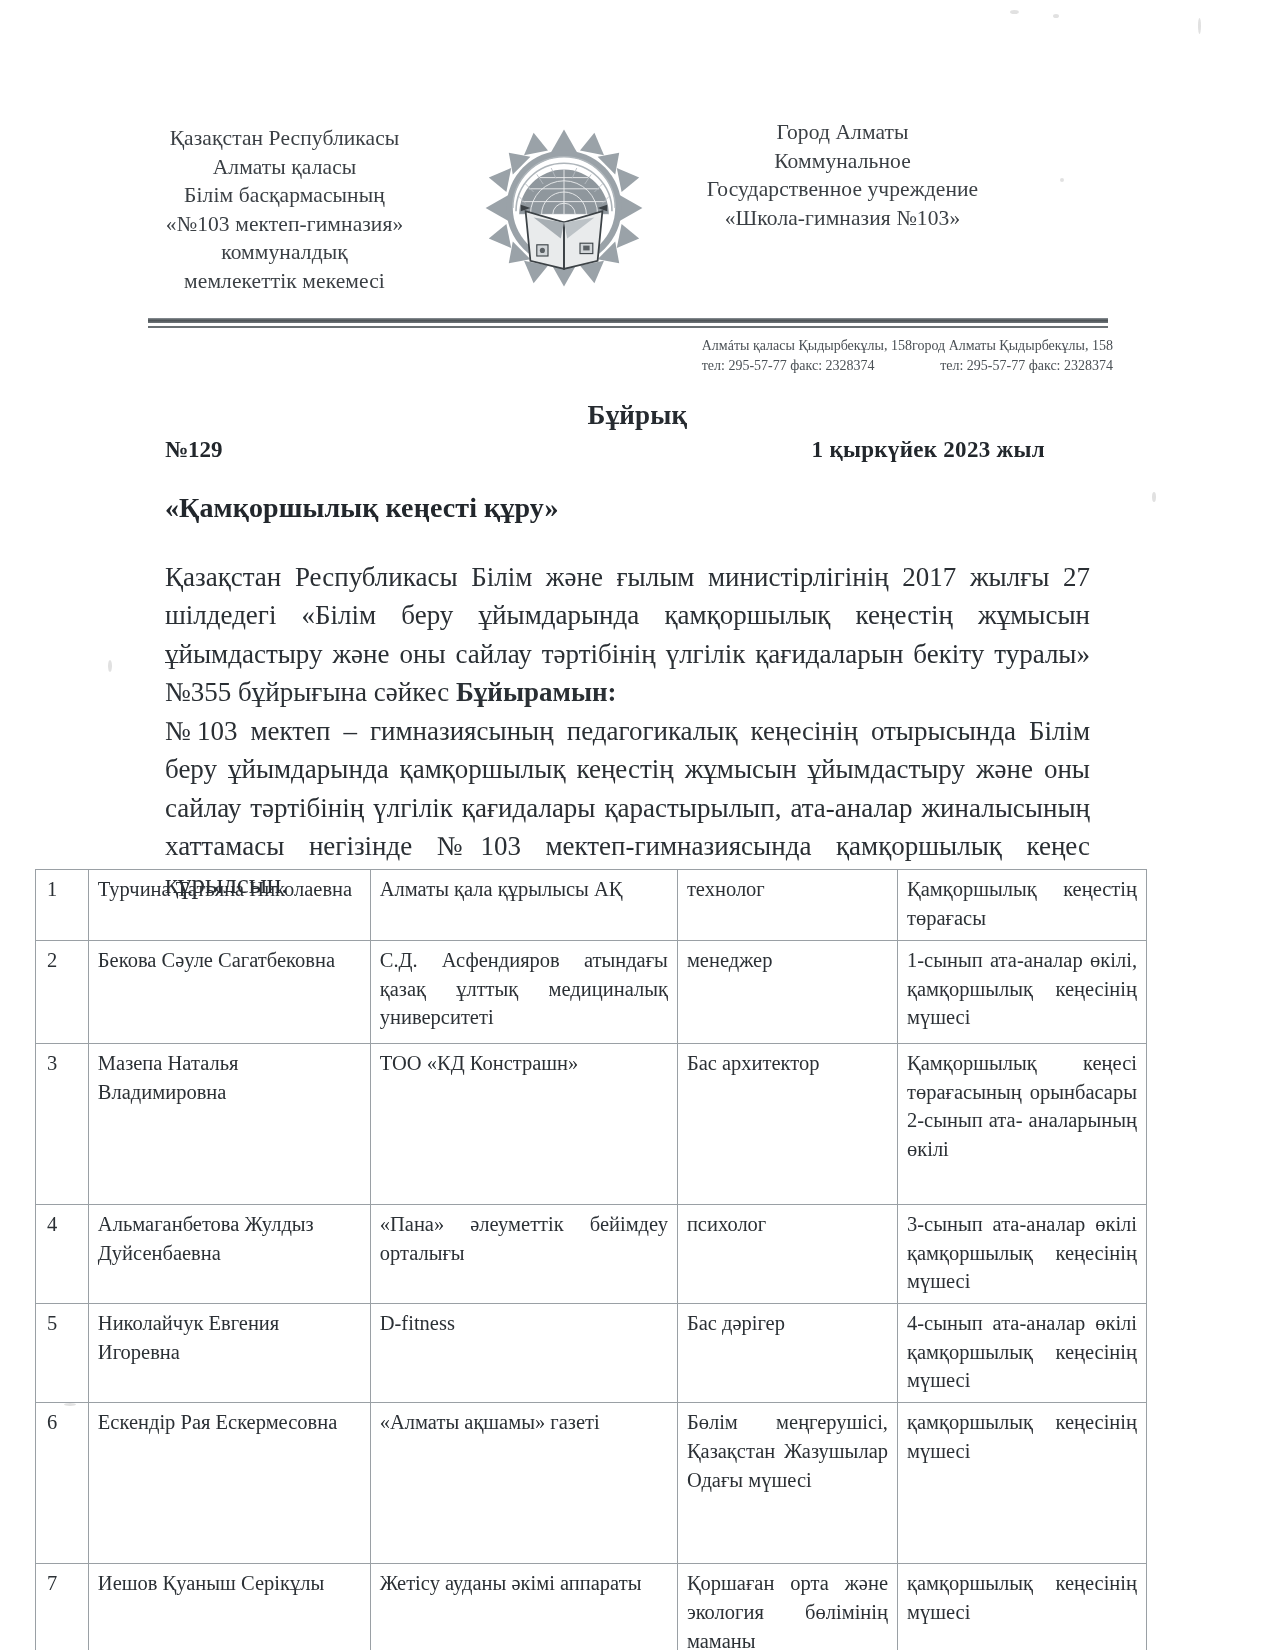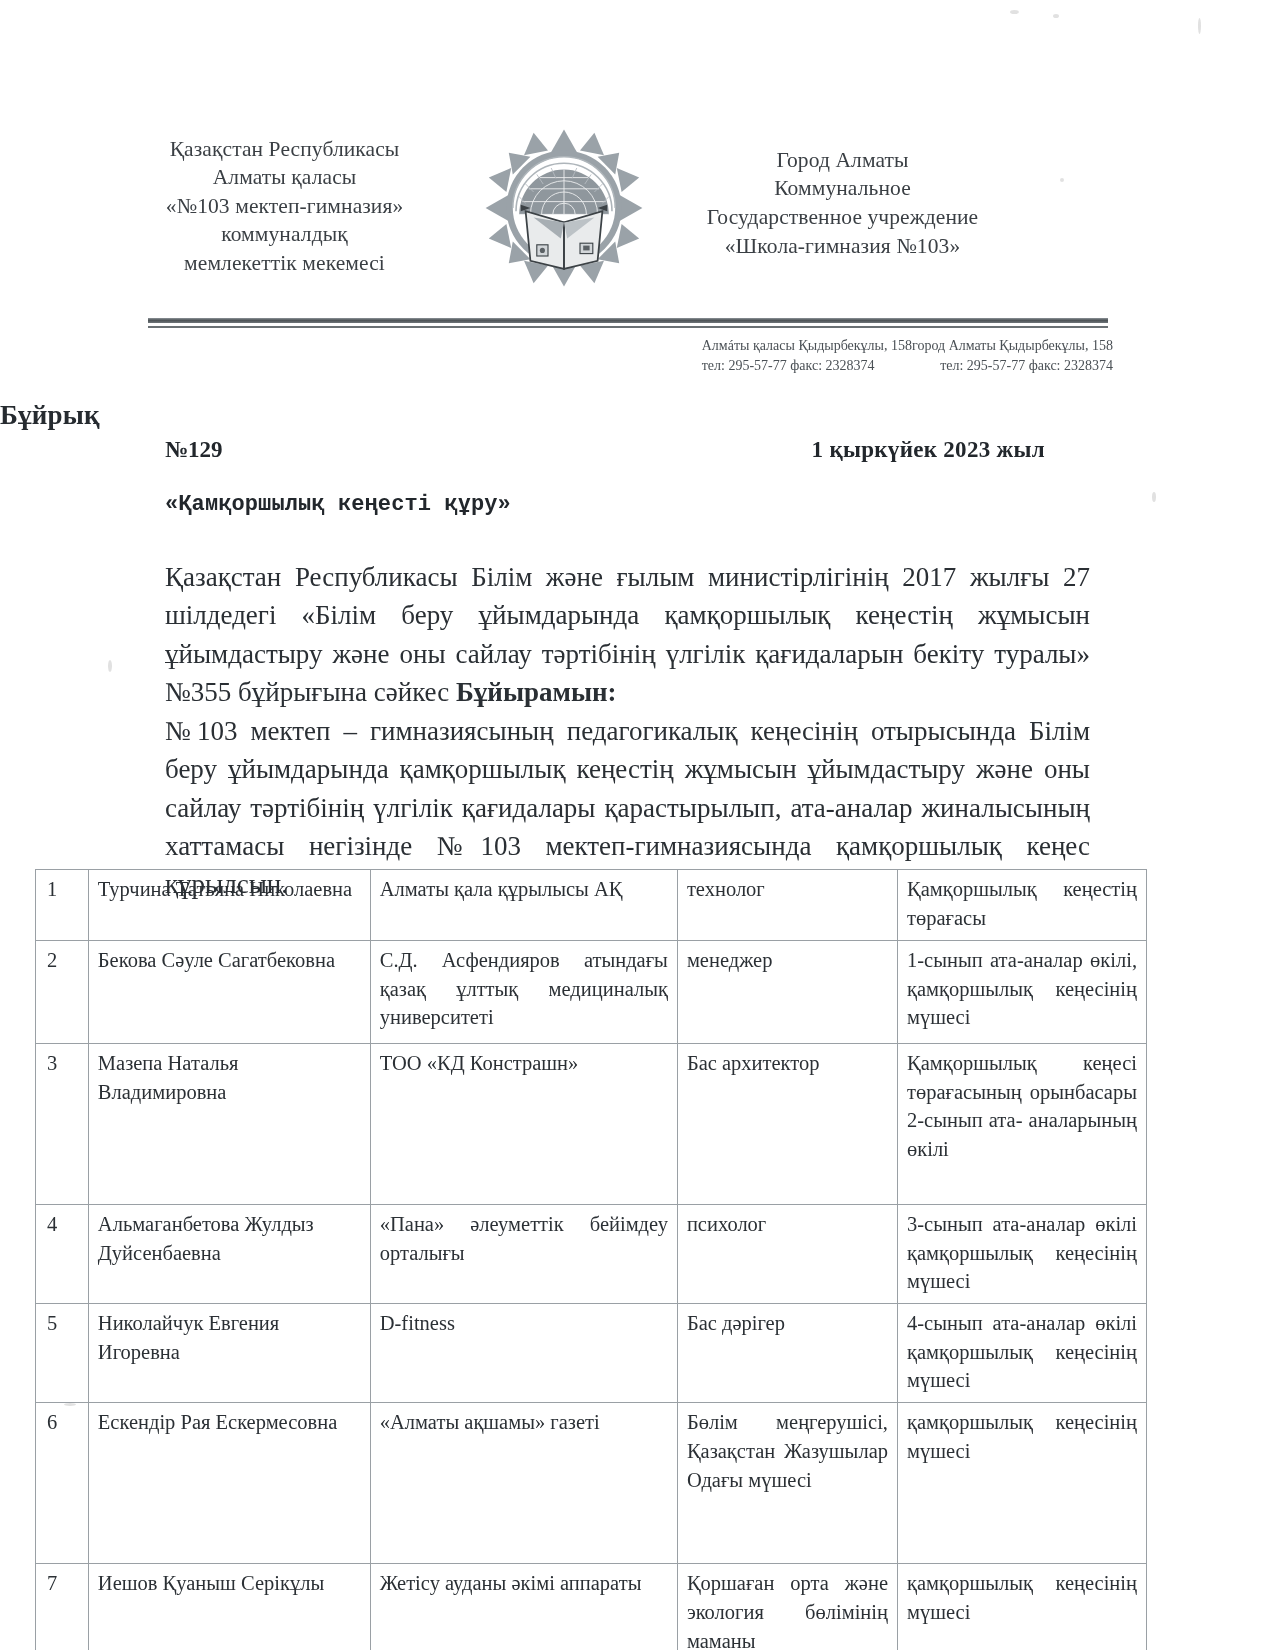--- a/index.html
+++ b/index.html
@@ -32,21 +32,21 @@
     border-radius: 50%;
   }
 
   
   .letterhead {
     position: absolute;
     left: 0;
     top: 112px;
     width: 1127px;
     display: flex;
-    align-items: center;
+    align-items: flex-start;
     justify-content: center;
   }
   .lh-col {
     width: 368px;
     text-align: center;
     font-size: 21.5px;
     line-height: 1.33;
     color: #3a3f44;
     letter-spacing: .1px;
   }
@@ -94,20 +94,21 @@
     color: #4a5055;
   }
   .addr-block.right { text-align: right; }
 
   
   .order-title {
     position: absolute;
     top: 400px;
     left: 0;
     width: 1275px;
+    text-align: center;
     font-size: 27px;
     font-weight: bold;
     color: #262b30;
     letter-spacing: .2px;
   }
 
   .meta-row {
     position: absolute;
     left: 165px;
     top: 437px;
@@ -118,25 +119,24 @@
     font-size: 23px;
     font-weight: bold;
     color: #22272c;
   }
   .meta-date { letter-spacing: .3px; }
 
   .subject {
     position: absolute;
     left: 165px;
     top: 492px;
-    font-size: 22px;
+    font-size: 28px;
     font-weight: bold;
     color: #22272c;
     letter-spacing: .1px;
-    font-family: Liberation Mono, monospace;
   }
 
   
   .para {
     position: absolute;
     left: 165px;
     width: 925px;
     font-size: 27px;
     line-height: 1.42;
     text-align: justify;
@@ -192,20 +192,21 @@
   <div class="speck" style="left:1060px;top:178px;width:4px;height:4px;"></div>
   <div class="speck" style="left:108px;top:660px;width:4px;height:12px;"></div>
   <div class="speck" style="left:1152px;top:492px;width:4px;height:10px;"></div>
   <div class="speck" style="left:64px;top:1403px;width:12px;height:3px;"></div>
 
   <div class="letterhead">
 
     <div class="lh-col left">
       <div class="lh-line">Қазақстан Республикасы</div>
       <div class="lh-line">Алматы қаласы</div>
+      <div class="lh-line">Білім басқармасының</div>
       <div class="lh-line">«№103 мектеп-гимназия»</div>
       <div class="lh-line">коммуналдық</div>
       <div class="lh-line">мемлекеттік мекемесі</div>
     </div>
 
     <div class="emblem-wrap">
       <svg class="emblem" viewBox="0 0 200 200">
         <g>
 
           <g fill="#9aa2a8">

